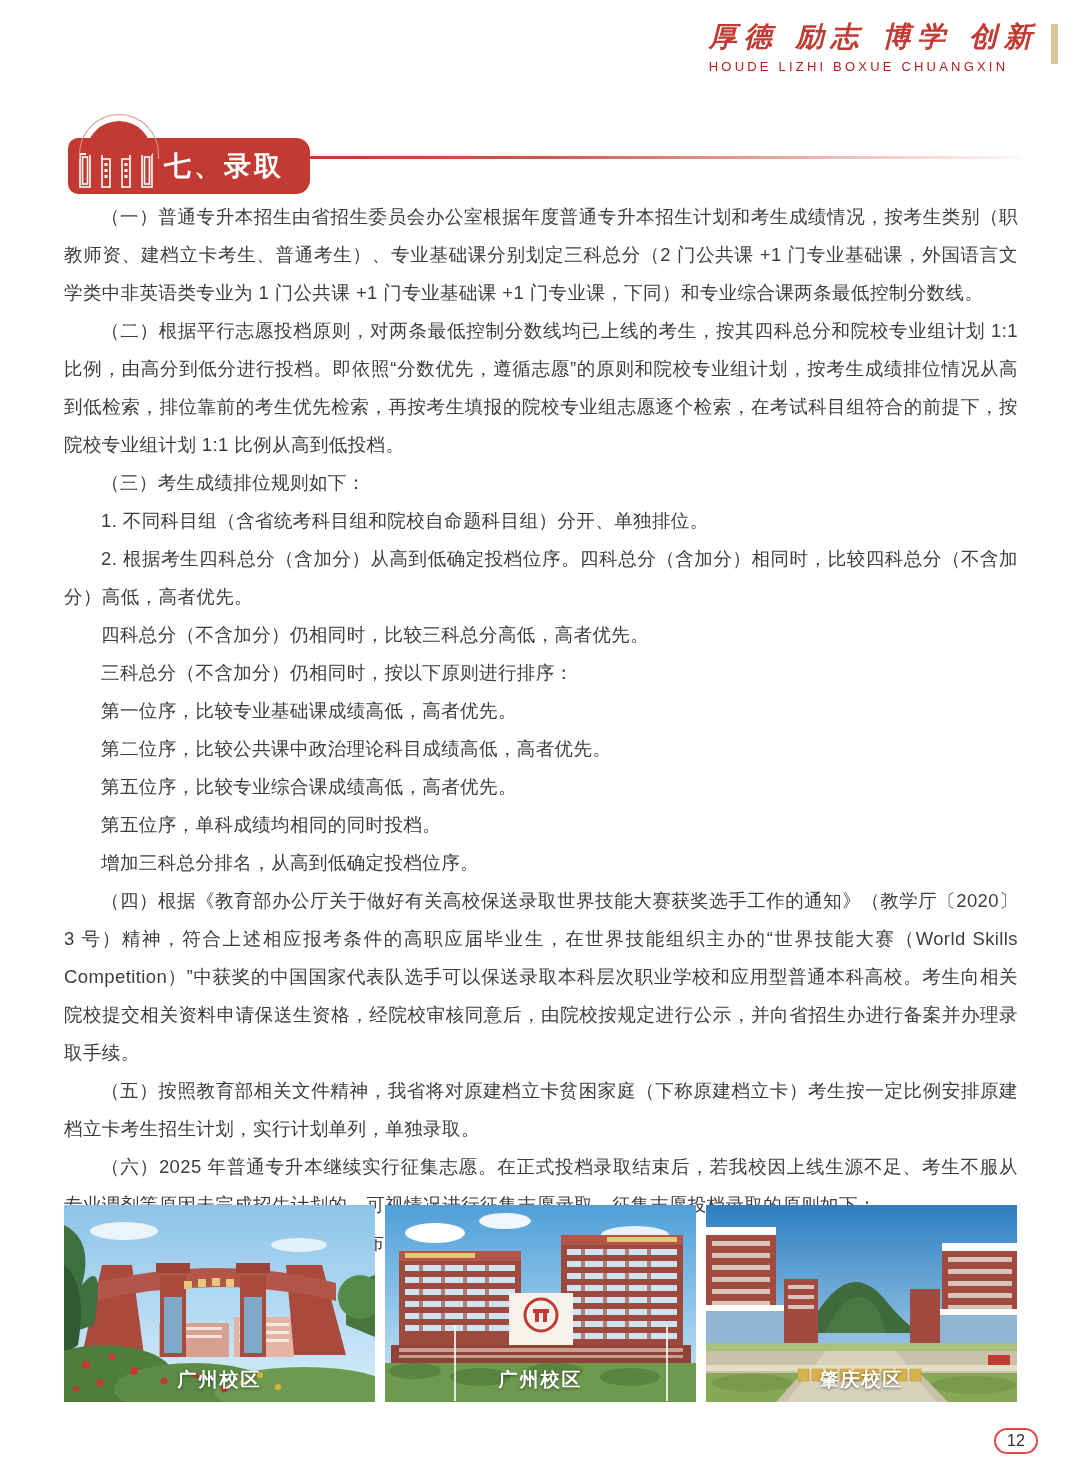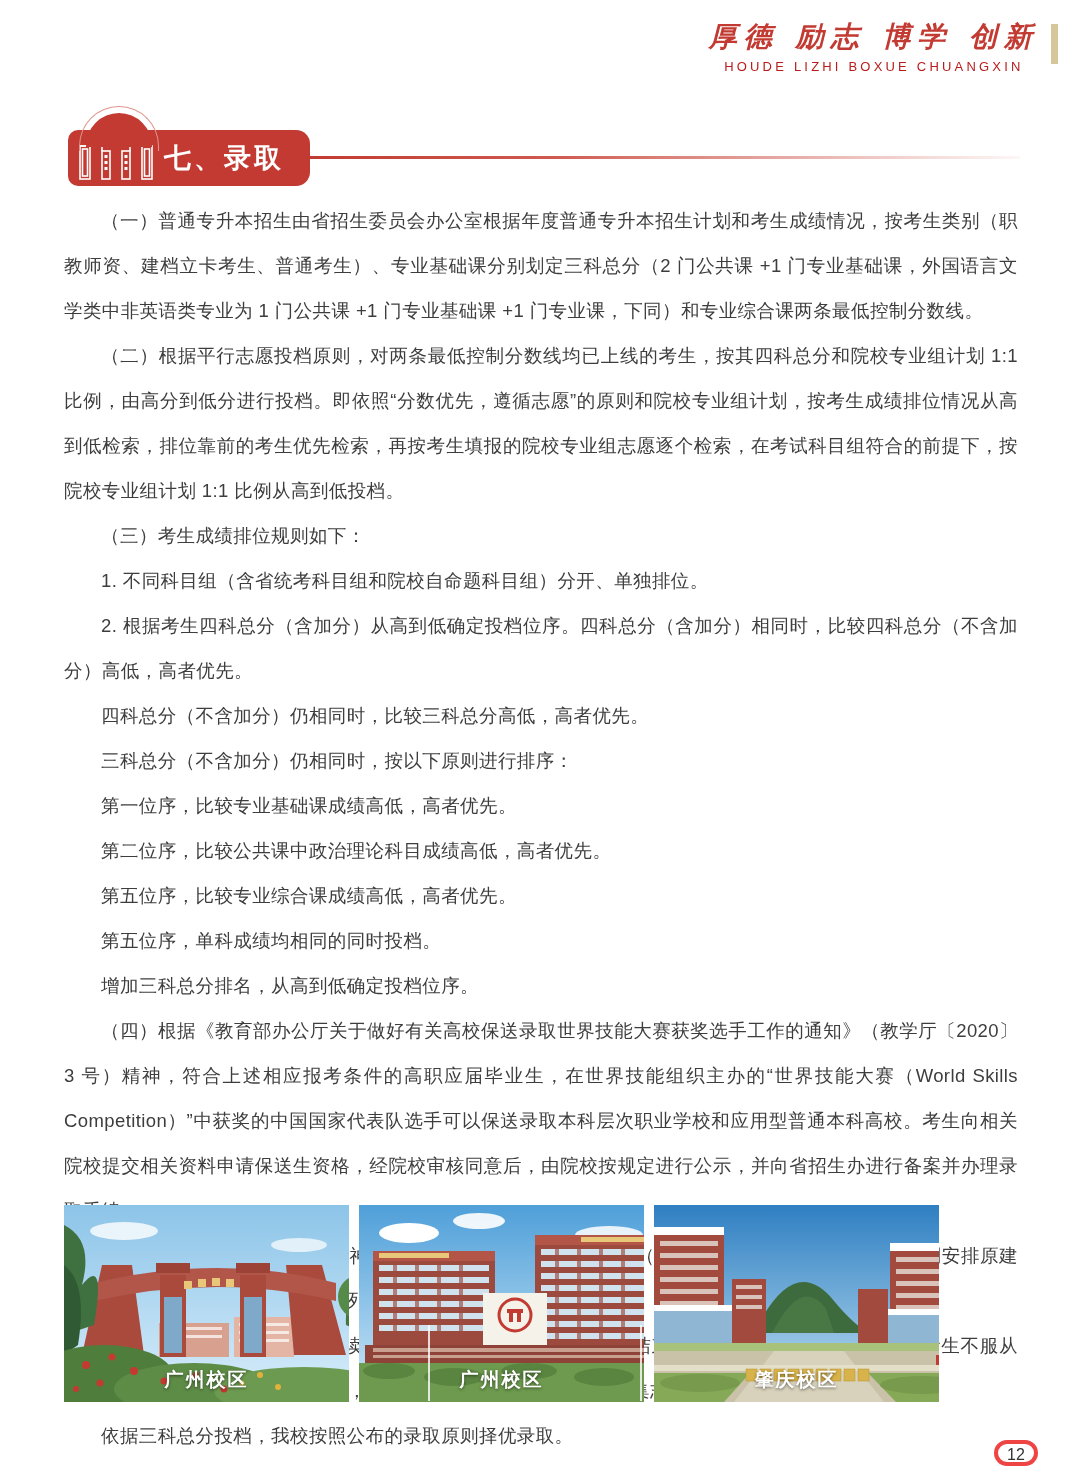--- a/index.html
+++ b/index.html
@@ -4,35 +4,35 @@
 <style>
   html,body{margin:0;padding:0;background:#e8e8e8;}
   .page{
     position:relative;width:1080px;height:1466px;margin:0 auto;
     background:#ffffff;overflow:hidden;
     font-family:"Liberation Sans","DejaVu Sans",sans-serif;
   }
 
   
   .masthead{position:absolute;top:18px;right:8px;display:flex;align-items:flex-start;}
-  .motto{text-align:center;}
+  .motto{text-align:left;}
   .motto-cn{
     font-family:"DejaVu Serif","Liberation Serif",serif;
     font-style:italic;font-weight:bold;
     font-size:28px;letter-spacing:7px;color:#c23a31;white-space:nowrap;
   }
   .motto-en{
     margin-top:3px;font-size:13px;letter-spacing:3.2px;color:#b91c1c;white-space:nowrap;
   }
   .tan-bar{width:7px;height:40px;background:#d8c69b;margin:6px 14px 0 12px;}
 
   
   .section-header{position:absolute;top:112px;left:68px;right:60px;height:80px;}
   .badge{
-    position:absolute;left:0;top:18px;width:242px;height:56px;
+    position:absolute;left:0;top:26px;width:242px;height:56px;
     background:#c23a31;border-radius:10px 14px 14px 10px;
     display:flex;align-items:center;z-index:2;
   }
   .dome{
     position:absolute;left:18px;top:-17px;width:66px;height:34px;
     background:#c23a31;border-radius:40px 40px 0 0;
   }
   .dome::before{
     content:'';position:absolute;left:-7px;top:-7px;width:78px;height:44px;
     border:1px solid #e0978e;border-bottom:none;border-radius:44px 44px 0 0;
@@ -43,39 +43,39 @@
     margin-left:8px;white-space:nowrap;
   }
   .header-line{
     position:absolute;left:236px;right:0;top:44px;height:3px;z-index:1;
     background:linear-gradient(to right,#c23a31 0%,#cf5a50 35%,rgba(207,90,80,0.25) 85%,rgba(207,90,80,0.05) 100%);
   }
 
   
   .article{position:absolute;top:198px;left:64px;width:954px;}
   .para{
-    margin:0;font-size:18.5px;line-height:45px;color:#3d3d3d;
+    margin:0;font-size:18.5px;line-height:38px;color:#3d3d3d;
     text-align:justify;text-indent:2em;letter-spacing:0.4px;
   }
   .para-red{color:#d0433d;}
 
   
   .photos{position:absolute;top:1205px;left:64px;width:954px;display:flex;gap:10px;}
-  .photo-card{position:relative;width:285px;height:197px;overflow:hidden;background:#0369a1;}
+  .photo-card{position:relative;width:311px;height:197px;overflow:hidden;background:#0369a1;}
   .photo-card svg{display:block;}
   .photo-caption{
     position:absolute;bottom:9px;left:0;width:100%;text-align:center;
     color:#ffffff;font-size:19px;font-weight:bold;letter-spacing:2px;
     text-shadow:0 1px 3px rgba(0,0,0,0.55);
   }
 
   
   .page-number{
-    position:absolute;right:42px;bottom:0;min-width:44px;height:26px;
-    border:4px solid #ef4444;border-radius:14px;box-sizing:border-box;
+    position:absolute;right:42px;bottom:12px;min-width:44px;height:26px;
+    border:2px solid #ef4444;border-radius:14px;box-sizing:border-box;
     font-size:16px;color:#333333;text-align:center;line-height:22px;padding:0 8px;
     background:#ffffff;
   }
 </style>
 </head>
 <body>
 
 <div class="page">
 
   <div class="masthead">

